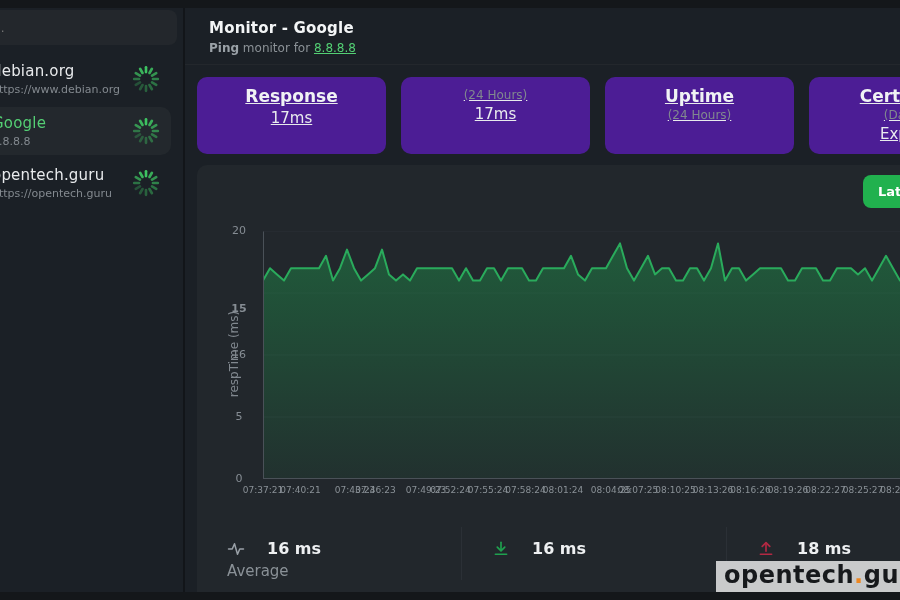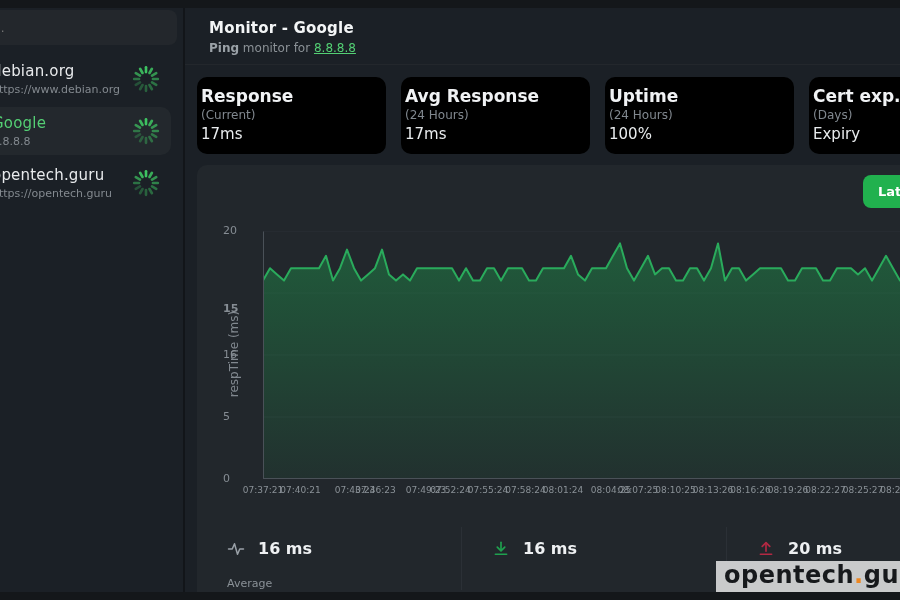--- a/index.html
+++ b/index.html
@@ -35,47 +35,47 @@
   
   .main { flex:1; position:relative; overflow:hidden; }
   .main-inner { width:1010px; }
   .main-header { padding:11px 24px 9px; border-bottom:1px solid #23272c; }
   .page-title { font-size:15px; font-weight:bold; color:#f3f5f6; letter-spacing:.2px; }
   .page-subtitle { font-size:12px; margin-top:4px; color:#8b9196; }
   .page-subtitle .type { font-weight:bold; color:#9aa1a7;margin-top:41px; }
   .page-subtitle a { color:#53d074; }
 
   .cards { display:flex; gap:15px; padding:12px 12px 6px; }
-  .stat-card { width:189px; flex:none; background:#000000; border-radius:10px; text-align:left; padding:9px 4px 11px; }
+  .stat-card { width:189px; flex:none; background:#4c1d95; border-radius:10px; text-align:center; padding:9px 4px 11px;text-decoration:underline; }
   .stat-card .c-title { font-size:17px; font-weight:bold; color:#f0f2f4; }
   .stat-card .c-sub { font-size:12px; color:#81888f; margin-top:2px; }
   .stat-card .c-value { font-size:15px; color:#e9ecee; margin-top:3px; }
 
   .panel { position:relative; margin:5px 12px 0; width:794px; height:440px; background:#22272c; border-radius:10px; overflow:hidden; }
   .latest-btn {
     position:absolute; top:10px; left:666px; width:120px; background:#21b14e; color:#fff;
     border:none; border-radius:8px; font-size:13px; font-weight:bold; text-align:left;
     padding:9px 0 9px 15px; cursor:pointer; font-family:"DejaVu Sans","Liberation Sans",sans-serif;
   }
   .y-axis-label {
     position:absolute; top:182px; left:-23px; width:120px; text-align:center;
     transform:rotate(-90deg); font-size:12px; color:#81888f;
   }
   .y-ticks { position:absolute; left:26px; top:66px; width:32px; height:248px; }
-  .y-ticks span { position:absolute; right:0; width:32px; text-align:left; font-size:11px; color:#868d94; }
+  .y-ticks span { position:absolute; right:0; width:32px; text-align:center; font-size:11px; color:#868d94; }
   .plot { position:absolute; left:66px; top:66px; width:710px; height:248px; }
   .x-ticks { position:absolute; left:66px; top:320px; height:14px; width:720px; }
   .x-ticks span { position:absolute; font-size:9px; color:#8a9197; white-space:nowrap; width:46px; text-align:center; }
 
   .footer-stats { position:absolute; left:0; top:362px; width:794px; display:flex; }
   .fstat { flex:1; padding:12px 0 0 30px; }
   .fstat + .fstat { border-left:1px solid #2b3036; }
-  .fstat .v-row { display:flex; align-items:center; gap:13px; }
+  .fstat .v-row { display:flex; align-items:center; gap:22px; }
   .fstat .v-row .val { font-size:16px; font-weight:bold; color:#eef0f2; }
-  .fstat .lbl { font-size:11px; color:#8a9197; margin-top:19px; }
+  .fstat .lbl { font-size:15px; color:#8a9197; margin-top:4px; }
 
   .watermark {
     position:absolute; left:519px; top:396px; background:#c9cacb; color:#17191c;
     font-size:24px; font-weight:bold; padding:0px 8px 3px; letter-spacing:.5px; line-height:1.2;
   }
   .watermark .dot { color:#ee8722; }
 </style>
 </head>
 <body>
 
@@ -162,32 +162,29 @@
     <div class="main-inner">
 
       <div class="main-header">
         <div class="page-title">Monitor - Google</div>
         <div class="page-subtitle"><span class="type">Ping</span><span> monitor for </span><a href="#">8.8.8.8</a></div>
       </div>
 
       <div class="cards">
         <div class="stat-card">
           <div class="c-title">Response</div>
-          <div class="c-sub">(Current)</div>
           <div class="c-value">17ms</div>
         </div>
         <div class="stat-card">
-          <div class="c-title">Avg Response</div>
           <div class="c-sub">(24 Hours)</div>
           <div class="c-value">17ms</div>
         </div>
         <div class="stat-card">
           <div class="c-title">Uptime</div>
           <div class="c-sub">(24 Hours)</div>
-          <div class="c-value">100%</div>
         </div>
         <div class="stat-card">
           <div class="c-title">Cert exp.</div>
           <div class="c-sub">(Days)</div>
           <div class="c-value">Expiry</div>
         </div>
       </div>
 
       <div class="panel">
         <button class="latest-btn">Latest</button>
@@ -287,21 +284,21 @@
           </div>
           <div class="fstat">
             <div class="v-row">
               <svg width="18" height="18" viewBox="0 0 24 24">
                 <g fill="none" stroke="#b32943" stroke-width="2.2" stroke-linecap="round" stroke-linejoin="round">
                   <line x1="12" y1="15" x2="12" y2="4"></line>
                   <polyline points="7,8.5 12,3.5 17,8.5"></polyline>
                   <line x1="4.5" y1="19" x2="19.5" y2="19"></line>
                 </g>
               </svg>
-              <span class="val">20 ms</span>
+              <span class="val">18 ms</span>
             </div>
             <div class="lbl">Maximum</div>
           </div>
         </div>
 
         <div class="watermark"><span>opentech</span><span class="dot">.</span><span>guru</span></div>
       </div>
 
     </div>
   </div>

